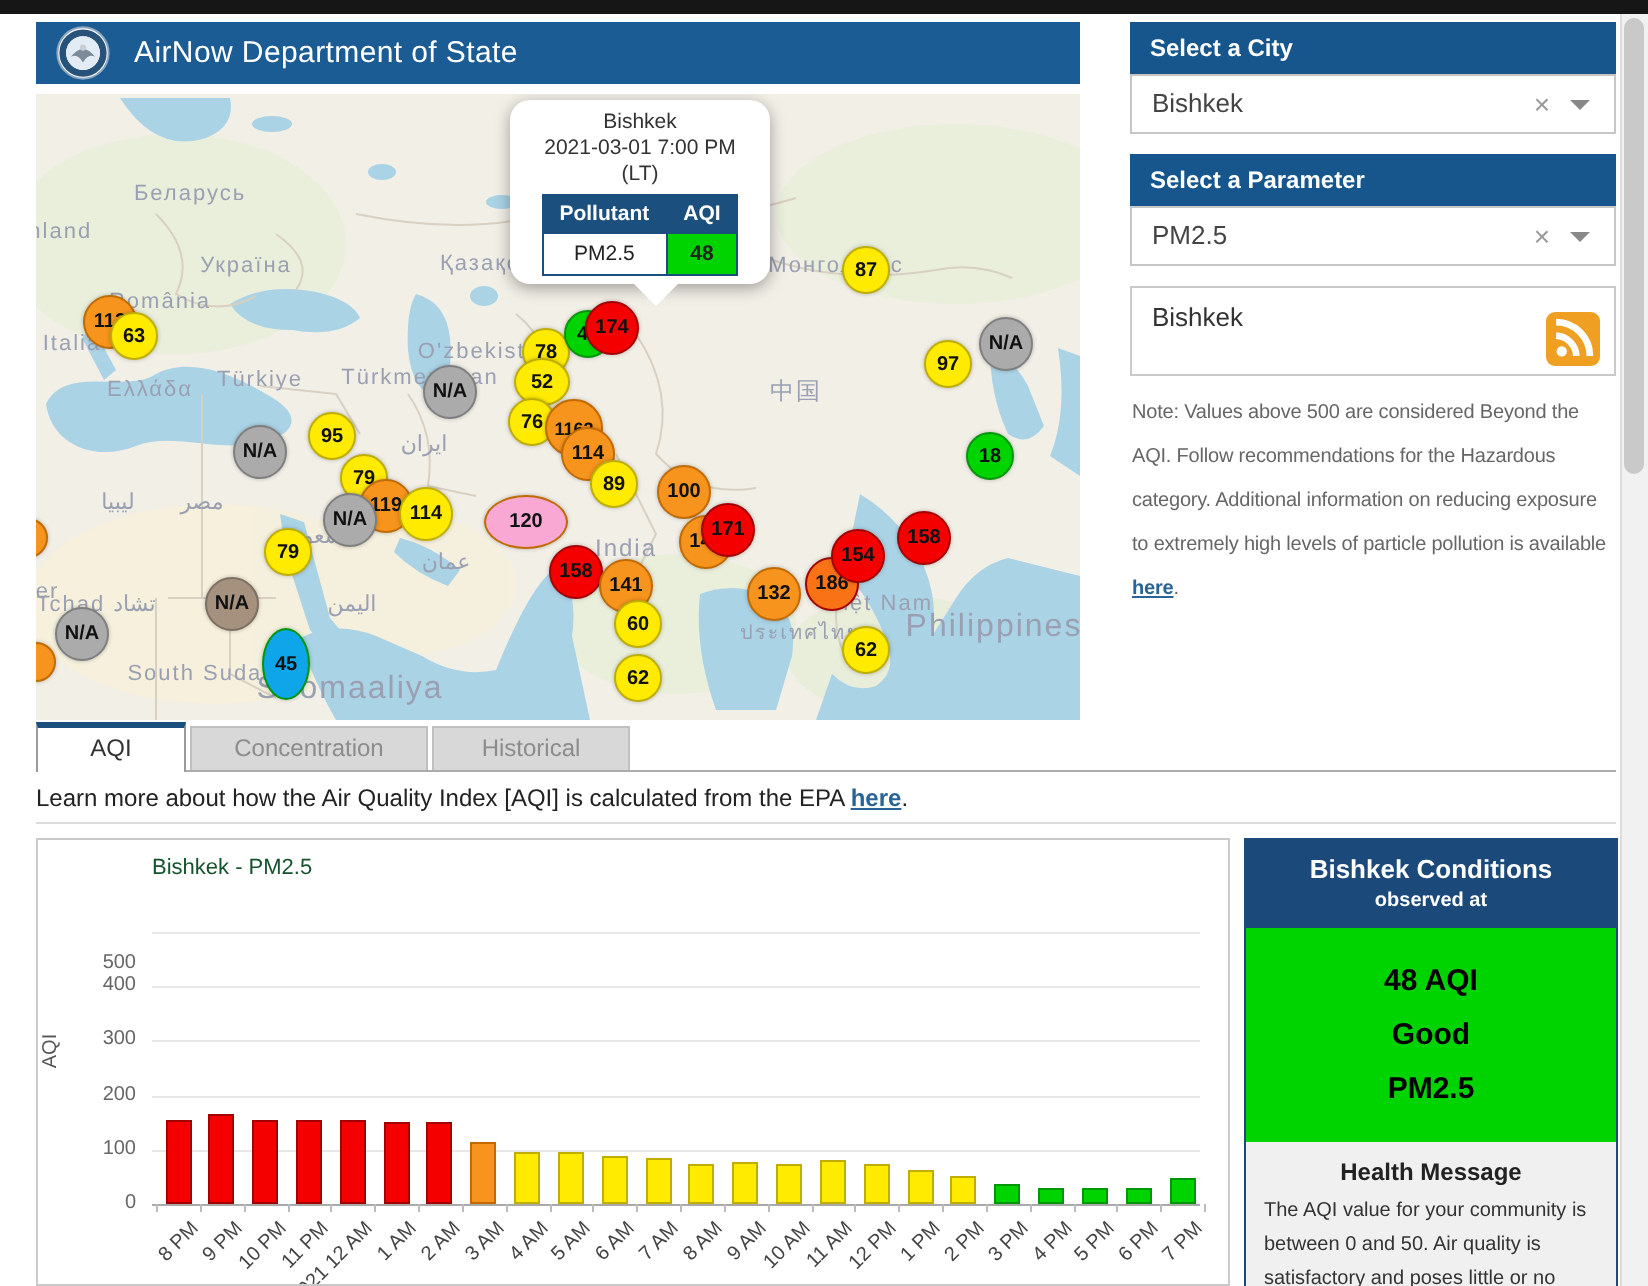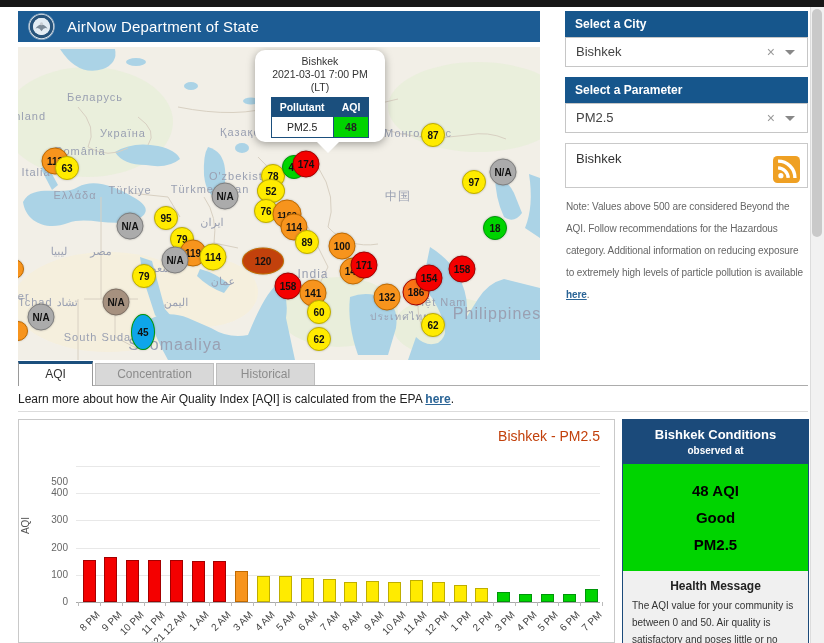--- a/index.html
+++ b/index.html
@@ -43,21 +43,21 @@
   #tab1 { left:95px; top:363px; width:119px; height:22px; background:#d8d8d8; border:1px solid #bfbfbf;
     border-bottom:none; color:#8c8c8c; line-height:21px; }
   #tab2 { left:216px; top:363px; width:99px; height:22px; background:#d8d8d8; border:1px solid #bfbfbf;
     border-bottom:none; color:#8c8c8c; line-height:21px; }
   #learn { left:18px; top:392px; font-size:12px; color:#222; }
   a.lnk { color:#2a6496; font-weight:bold; text-decoration:underline; cursor:pointer; }
   #rule2 { left:18px; top:411px; width:790px; height:1px; background:#dcdcdc; }
 
   
   #chart { left:18px; top:419px; width:597px; height:224px; border:1px solid #c9c9c9; background:#fff; overflow:hidden; }
-  .chart-title { position:absolute; left:57px; top:8px; width:524px; text-align:right; font-size:14px; color:#c2410c; }
+  .chart-title { position:absolute; left:57px; top:8px; width:524px; text-align:left; font-size:11px; color:#14532d; }
   .ylab { position:absolute; left:-2px; top:100px; font-size:10px; color:#555; transform:rotate(-90deg); }
   .gline { position:absolute; height:1px; }
   .ytick { position:absolute; width:40px; left:9px; text-align:right; font-size:10px; color:#666; }
   .bar { position:absolute; border:1px solid; }
   .xlab { position:absolute; font-size:10px; color:#444; white-space:nowrap;
     transform:translateX(-100%) rotate(-45deg); transform-origin:100% 0; }
   .xtick { position:absolute; width:1px; height:4px; background:#bbb; }
 
   
   #cond { left:622px; top:419px; width:187px; border:1px solid #1b4a7a; background:#f0f0f0; z-index:2; }
@@ -195,21 +195,21 @@
       <div class="marker" style="left: 0px; top: 284px; width: 20px; height: 20px; background: rgb(247, 148, 29); border-color: rgb(192, 106, 0); font-size: 10px;"></div>
       <div class="marker" style="left: 125px; top: 285px; width: 24px; height: 36px; background: #0ea5e9; border-color: rgb(0, 150, 10); font-size: 10px;">45</div>
       <div class="marker" style="left: 207px; top: 149px; width: 27px; height: 27px; background: rgb(171, 171, 171); border-color: rgb(127, 127, 127); font-size: 10px;">N/A</div>
       <div class="marker" style="left: 255px; top: 129px; width: 24px; height: 24px; background: rgb(255, 235, 0); border-color: rgb(191, 174, 0); font-size: 10px;">78</div>
       <div class="marker" style="left: 253px; top: 144px; width: 28px; height: 24px; background: rgb(255, 235, 0); border-color: rgb(191, 174, 0); font-size: 10px;">52</div>
       <div class="marker" style="left: 248px; top: 164px; width: 24px; height: 24px; background: rgb(255, 235, 0); border-color: rgb(191, 174, 0); font-size: 10px;">76</div>
       <div class="marker" style="left: 269px; top: 167px; width: 29px; height: 29px; background: rgb(247, 148, 29); border-color: rgb(192, 106, 0); font-size: 9px;">1162</div>
       <div class="marker" style="left: 276px; top: 180px; width: 27px; height: 27px; background: rgb(247, 148, 29); border-color: rgb(192, 106, 0); font-size: 10px;">114</div>
       <div class="marker" style="left: 289px; top: 195px; width: 24px; height: 24px; background: rgb(255, 235, 0); border-color: rgb(191, 174, 0); font-size: 10px;">89</div>
       <div class="marker" style="left: 324px; top: 199px; width: 27px; height: 27px; background: rgb(247, 148, 29); border-color: rgb(192, 106, 0); font-size: 10px;">100</div>
-      <div class="marker" style="left: 245px; top: 214px; width: 42px; height: 27px; background: #c2410c; border-color: rgb(192, 106, 0); font-size: 10px;">120</div>
+      <div class="marker" style="left: 245px; top: 214px; width: 42px; height: 27px; background: #f9a8d4; border-color: rgb(192, 106, 0); font-size: 10px;">120</div>
       <div class="marker" style="left: 276px; top: 120px; width: 24px; height: 24px; background: rgb(0, 212, 0); border-color: rgb(0, 150, 10); font-size: 10px;">48</div>
       <div class="marker" style="left: 288px; top: 117px; width: 27px; height: 27px; background: rgb(244, 0, 0); border-color: rgb(163, 0, 0); font-size: 10px;">174</div>
       <div class="marker" style="left: 270px; top: 239px; width: 27px; height: 27px; background: rgb(244, 0, 0); border-color: rgb(163, 0, 0); font-size: 10px;">158</div>
       <div class="marker" style="left: 295px; top: 246px; width: 27px; height: 27px; background: rgb(247, 148, 29); border-color: rgb(192, 106, 0); font-size: 10px;">141</div>
       <div class="marker" style="left: 301px; top: 265px; width: 24px; height: 24px; background: rgb(255, 235, 0); border-color: rgb(191, 174, 0); font-size: 10px;">60</div>
       <div class="marker" style="left: 301px; top: 292px; width: 24px; height: 24px; background: rgb(255, 235, 0); border-color: rgb(191, 174, 0); font-size: 10px;">62</div>
       <div class="marker" style="left: 335px; top: 224px; width: 27px; height: 27px; background: rgb(247, 148, 29); border-color: rgb(192, 106, 0); font-size: 10px;">143</div>
       <div class="marker" style="left: 346px; top: 218px; width: 27px; height: 27px; background: rgb(244, 0, 0); border-color: rgb(163, 0, 0); font-size: 10px;">171</div>
       <div class="marker" style="left: 369px; top: 250px; width: 27px; height: 27px; background: rgb(247, 148, 29); border-color: rgb(192, 106, 0); font-size: 10px;">132</div>
       <div class="marker" style="left: 398px; top: 245px; width: 27px; height: 27px; background: #f97316; border-color: rgb(163, 0, 0); font-size: 10px;">186</div>

